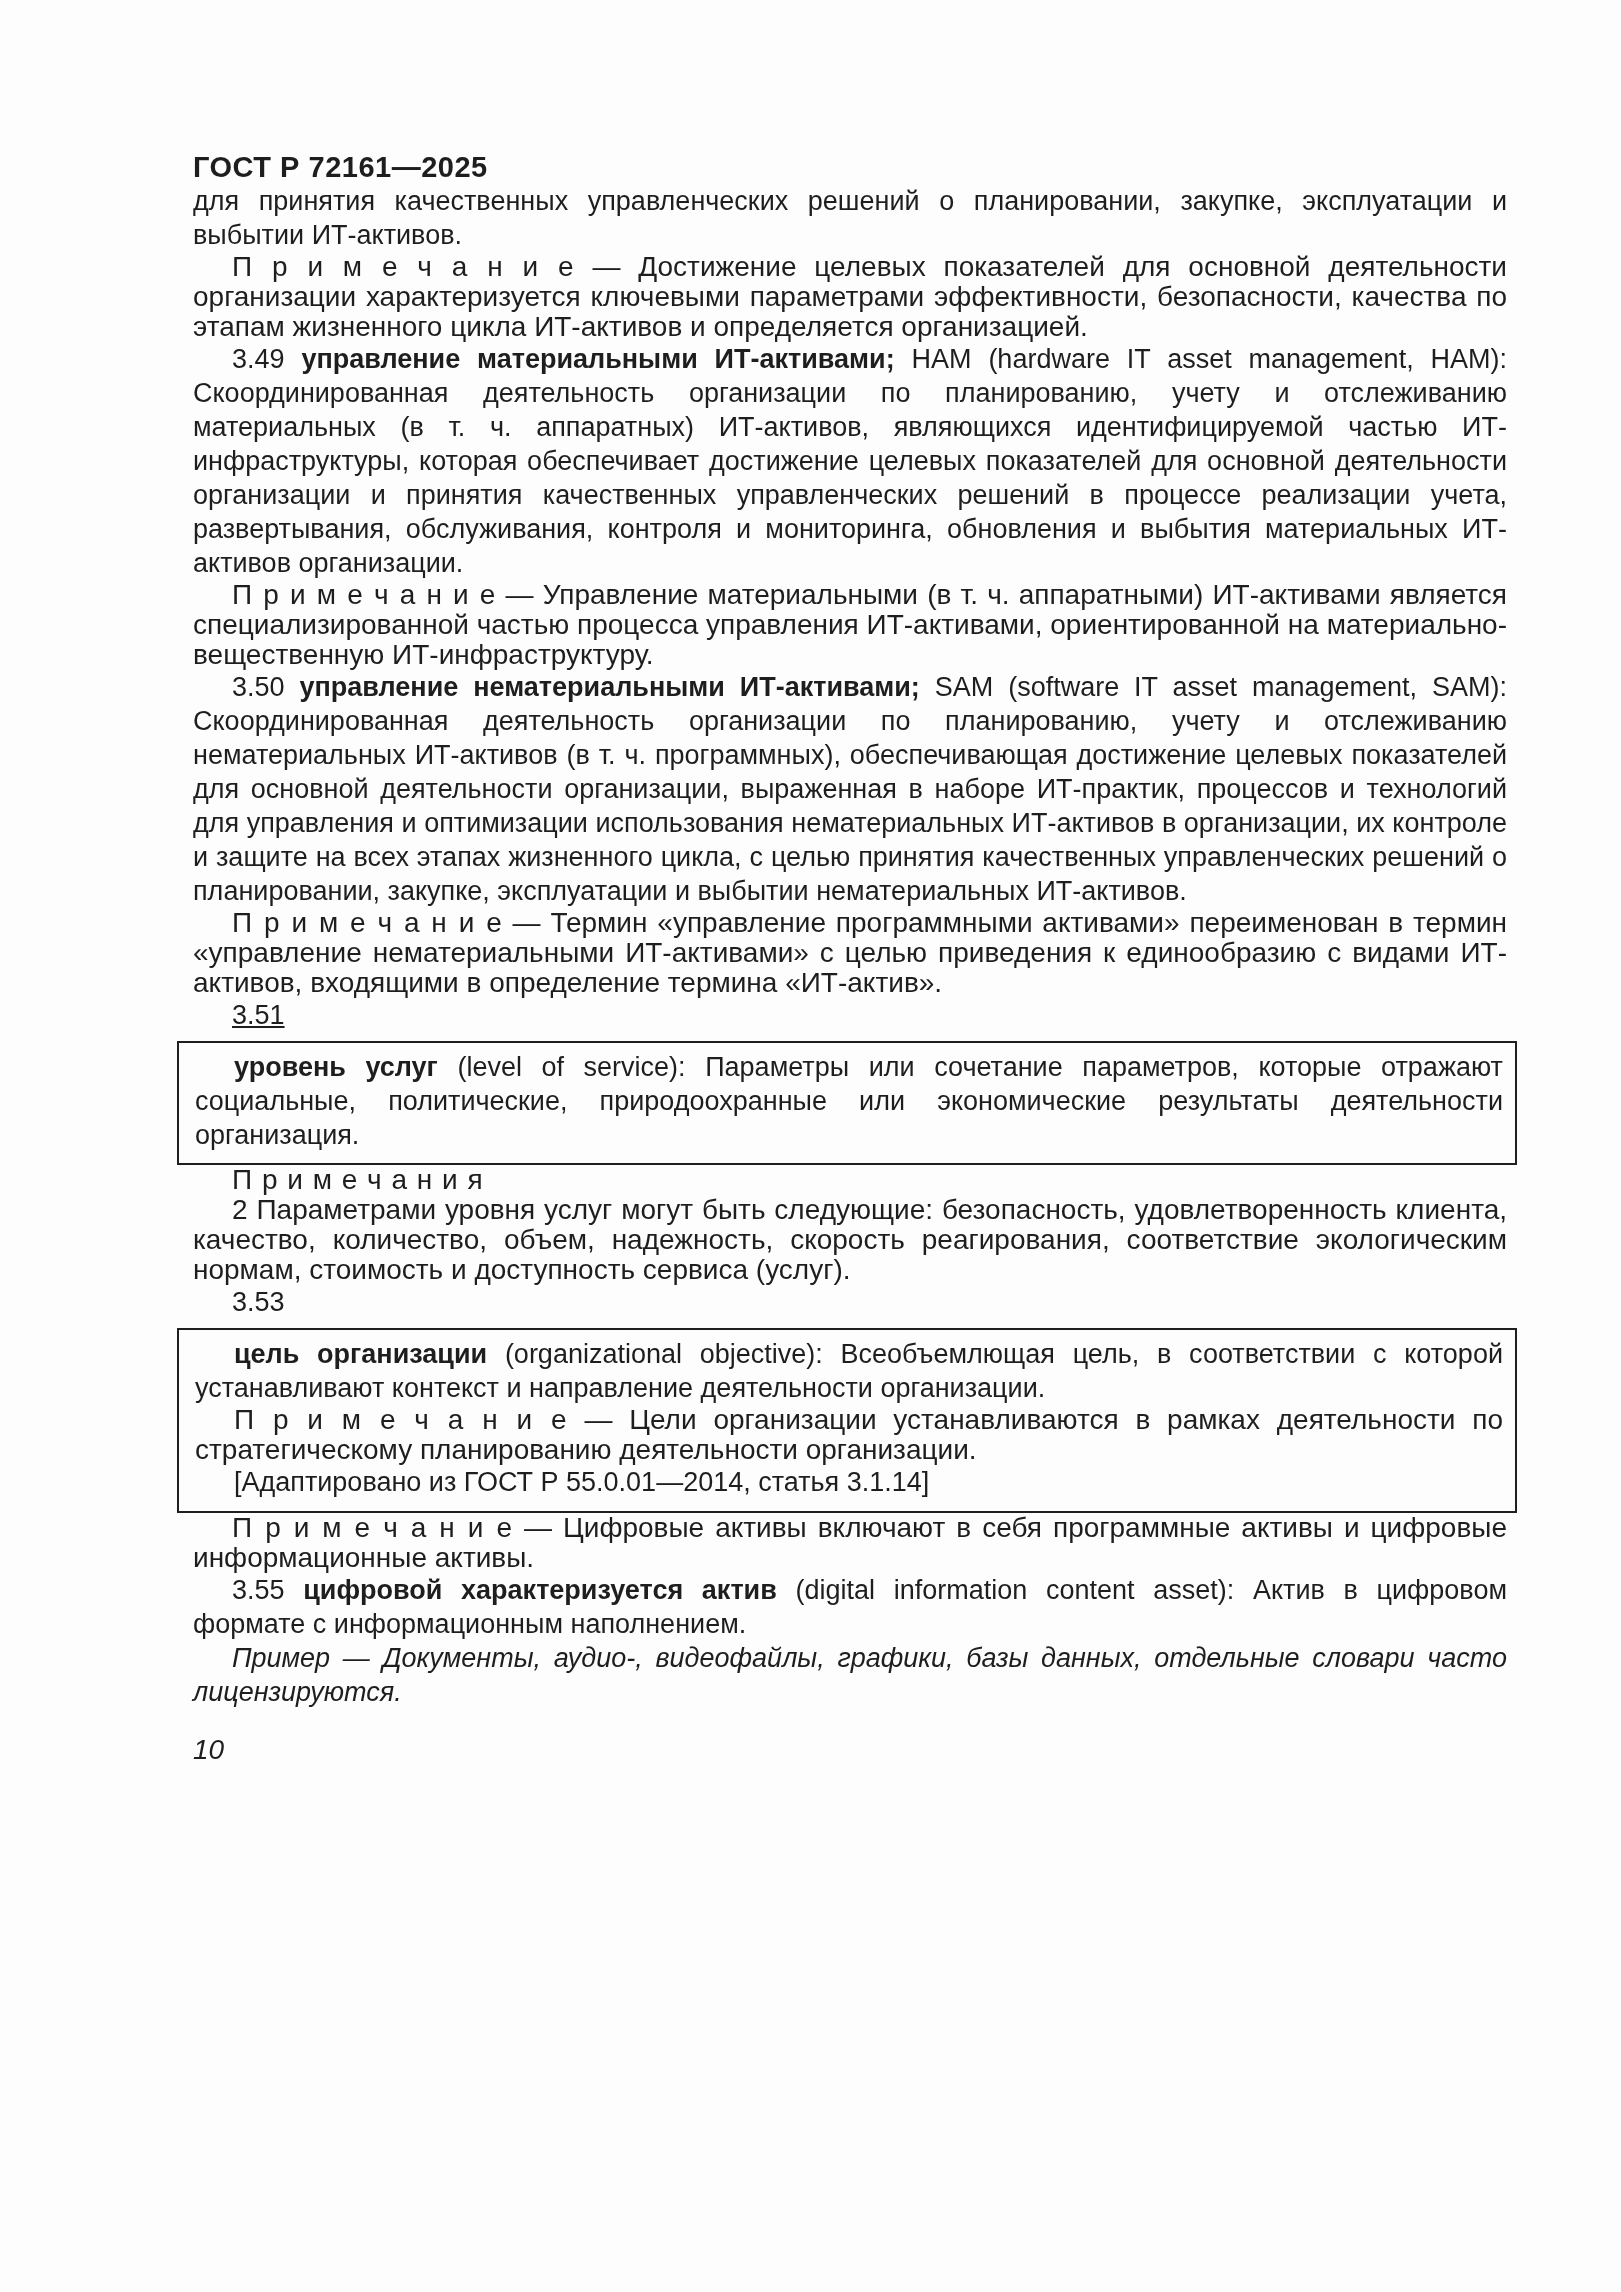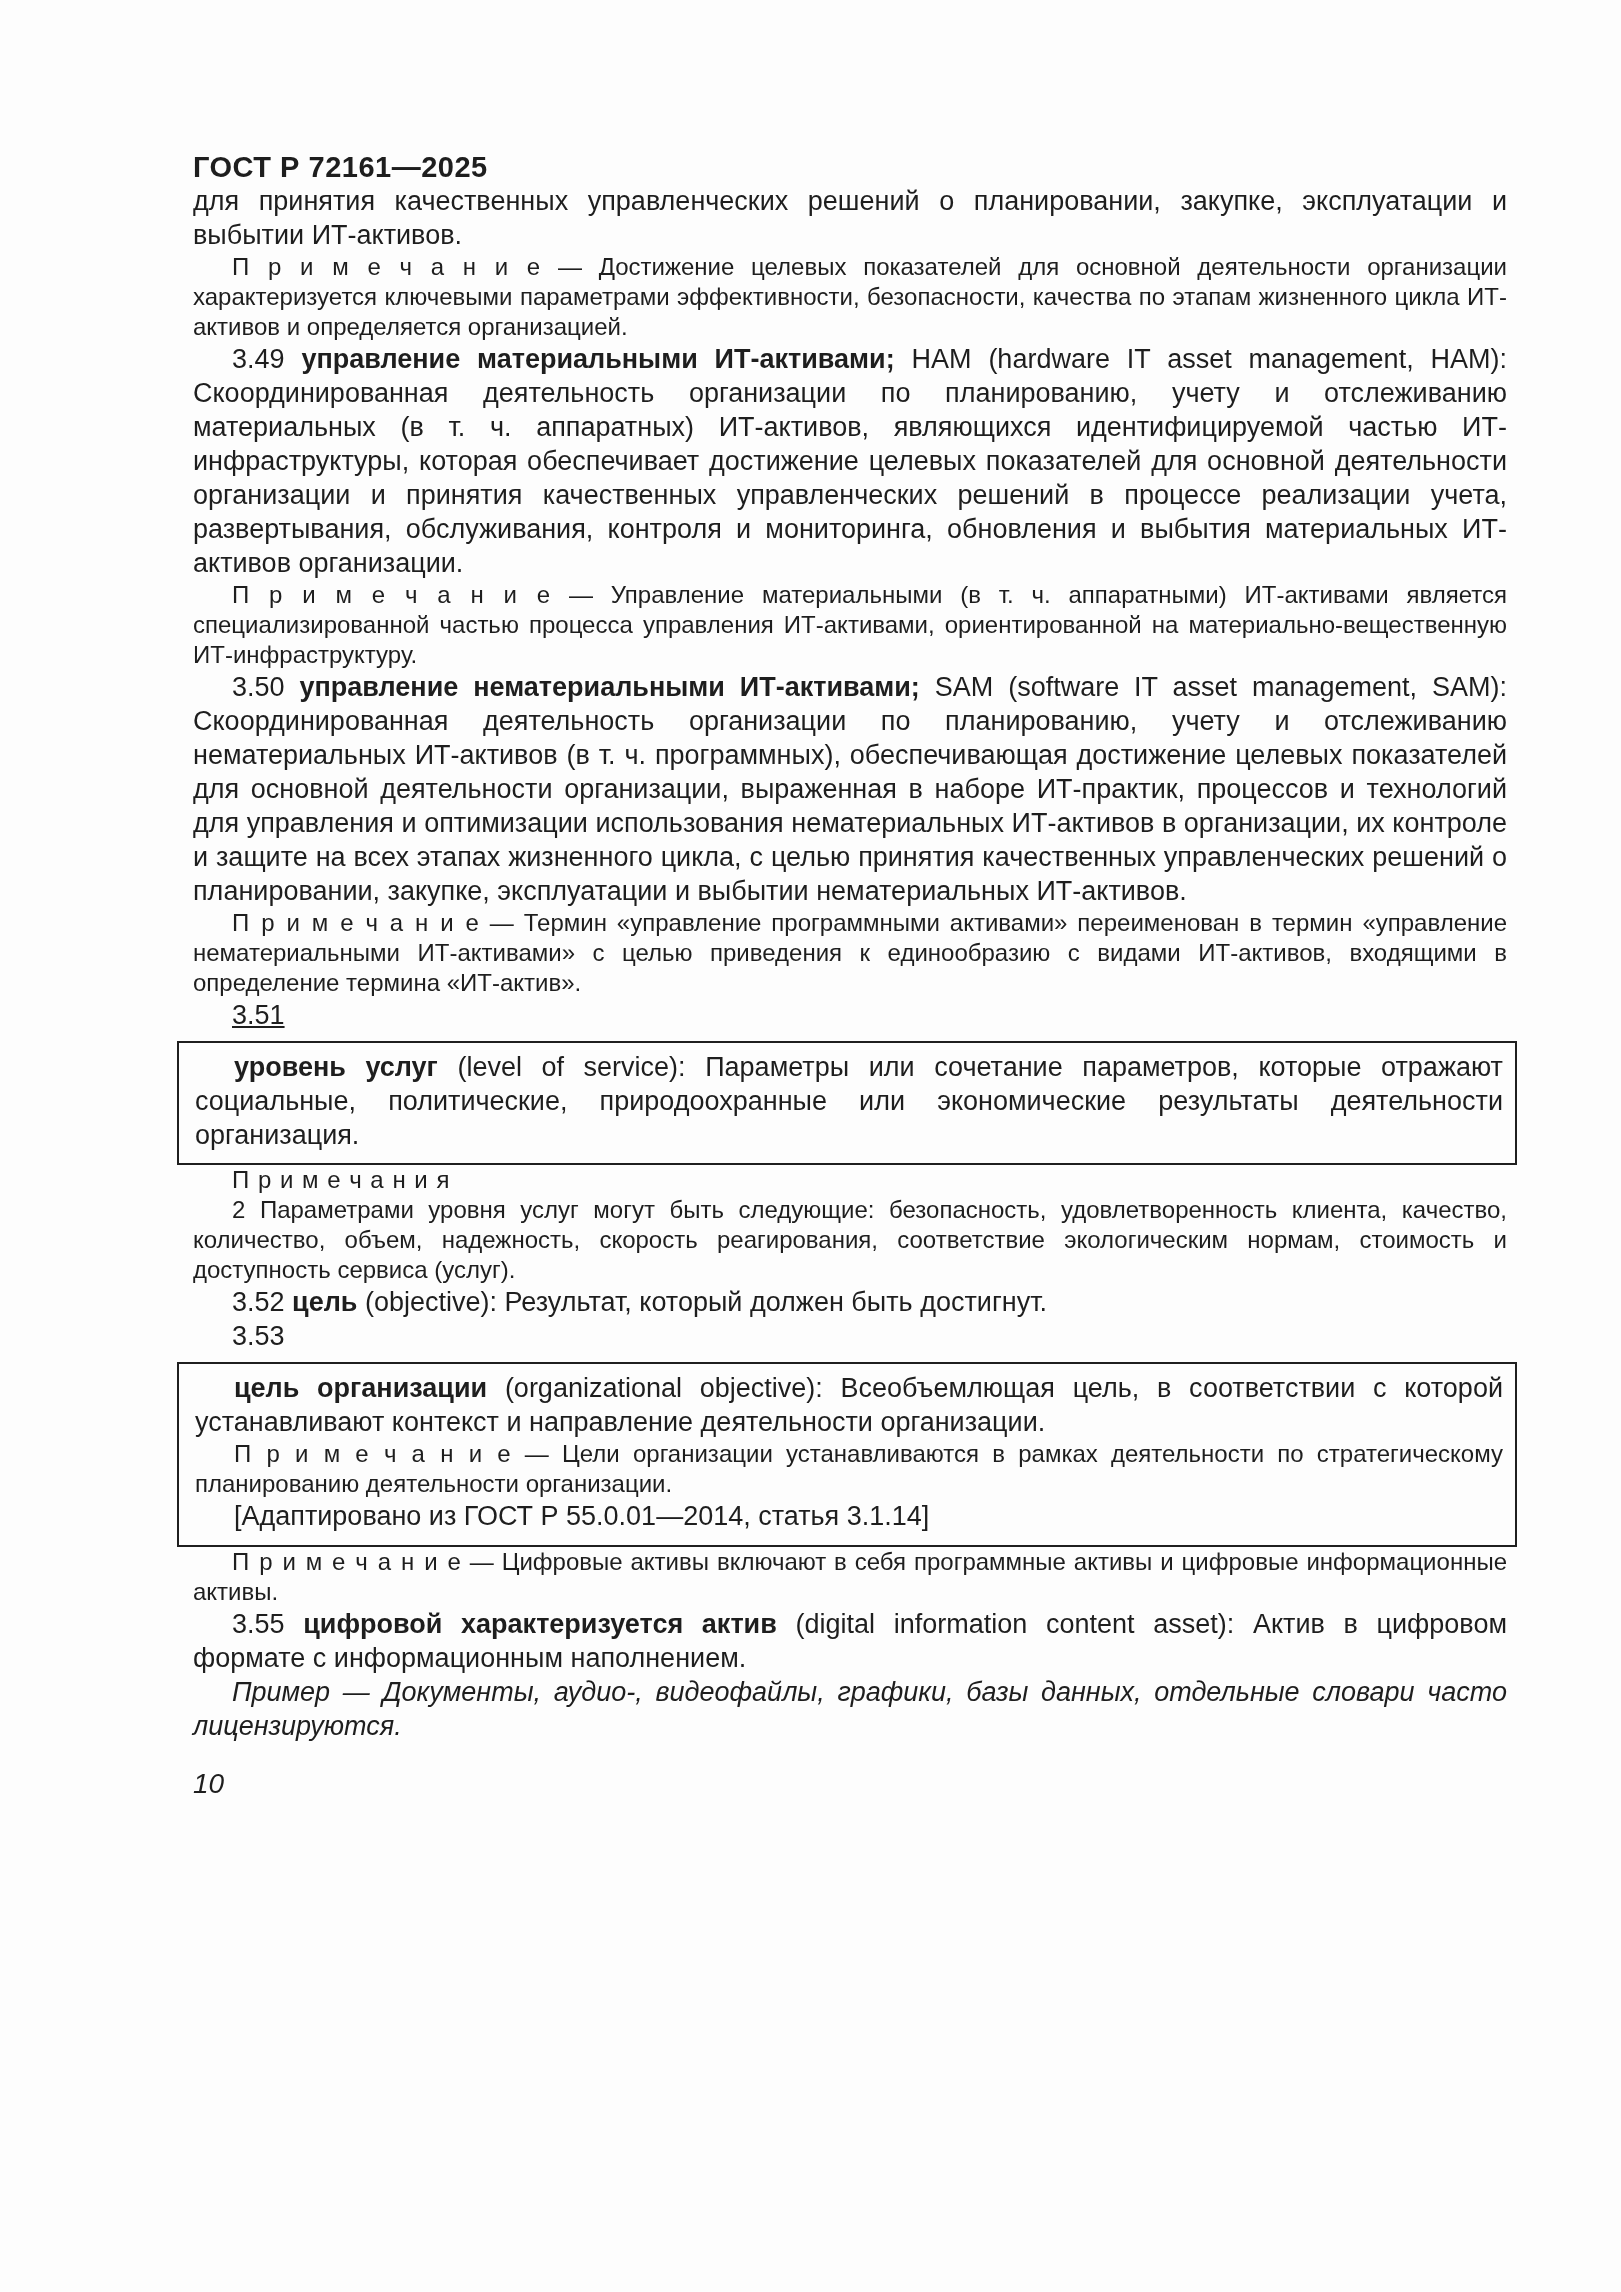--- a/index.html
+++ b/index.html
@@ -28,21 +28,21 @@
     letter-spacing: 0.5px;
     margin: 0;
   }
   p.body {
     font-size: 27px;
     line-height: 34px;
     text-align: justify;
     margin: 0;
   }
   p.note {
-    font-size: 24px;
+    font-size: 28px;
     line-height: 30px;
     text-align: justify;
     margin: 0;
   }
   .indent { text-indent: 39px; }
   .note-label { letter-spacing: 1px; }
   .mt-first   { margin-top: 51px; }
   .mt-note    { margin-top: 15.7px; }
   .mt-para    { margin-top: 12.7px; }
   .mt-small   { margin-top: 8.8px; text-decoration: underline; }
@@ -96,21 +96,20 @@
 
     <div class="def-box">
       <p class="body indent"><b>уровень услуг</b> <span>(level of service): Параметры или сочетание параметров, которые отражают социальные, политические, природоохранные или экономические результаты деятельности организация.</span></p>
     </div>
 
     <p class="note notes-heading">П р и м е ч а н и я</p>
 
 
     <p class="note indent mt-note">2 Параметрами уровня услуг могут быть следующие: безопасность, удовлетворенность клиента, качество, количество, объем, надежность, скорость реагирования, соответствие экологическим нормам, стоимость и доступность сервиса (услуг).</p>
 
-    <p class="body indent mt-para"><span>3.52</span> <b>цель</b> <span>(objective): Результат, который должен быть достигнут.</span></p>
 
     <p class="body indent">3.53</p>
 
     <div class="def-box">
       <p class="body indent"><b>цель организации</b> <span>(organizational objective): Всеобъемлющая цель, в соответствии с которой устанавливают контекст и направление деятельности организации.</span></p>
       <p class="note indent box-note"><span class="note-label">П р и м е ч а н и е</span> <span>— Цели организации устанавливаются в рамках деятельности по стратегическому планированию деятельности организации.</span></p>
       <p class="body indent box-source">[Адаптировано из ГОСТ Р 55.0.01—2014, статья 3.1.14]</p>
     </div>
 
 

